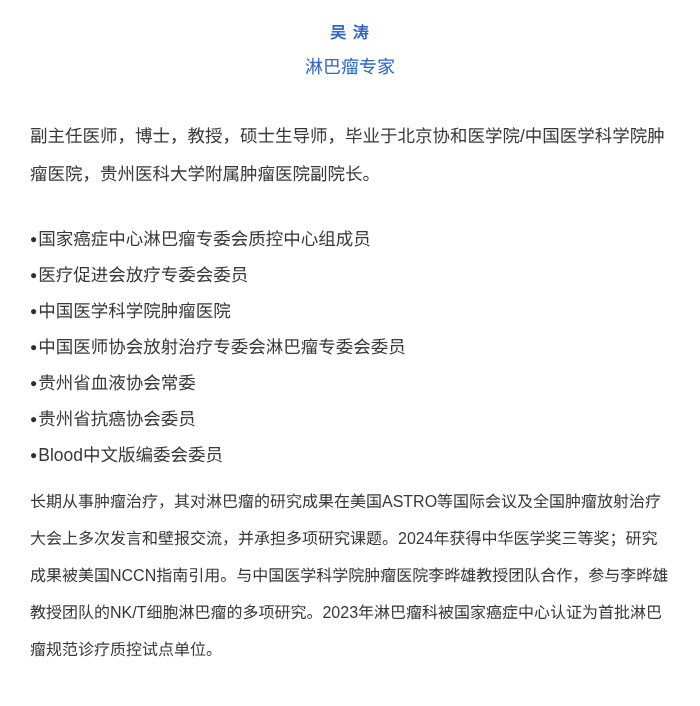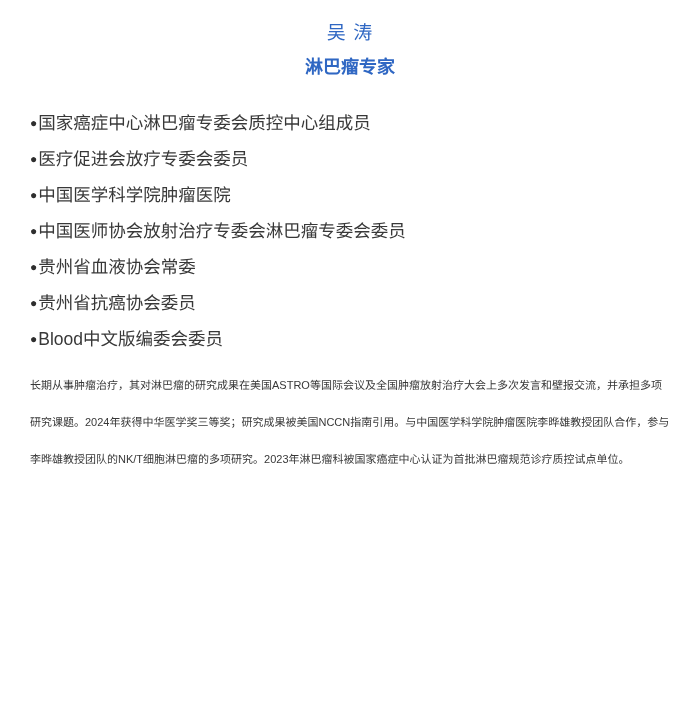--- a/index.html
+++ b/index.html
@@ -19,29 +19,29 @@
     height:706px;
     margin:0 auto;
     background:var(--bg);
     box-sizing:border-box;
     padding:24px 30px 0 30px;
     overflow:hidden;
   }
   .name{
     text-align:center;
     color:var(--accent);
-    font-weight:normal;
-    font-size:19px;
+    font-weight:bold;
+    font-size:16px;
     line-height:18px;
     letter-spacing:1px;
   }
   .subtitle{
     text-align:center;
     color:var(--accent);
-    font-weight:bold;
+    font-weight:normal;
     font-size:18px;
     line-height:20px;
     margin-top:15px;
   }
   .intro{
     margin:40px 0 0 0;
     color:var(--text);
     font-size:17.5px;
     line-height:38px;
     text-align:left;
@@ -59,35 +59,36 @@
   .bullet{
     display:inline-block;
     font-size:12px;
     color:#2e2e2e;
     vertical-align:2px;
     margin-right:1px;
   }
   .bio{
     margin:10px 0 0 0;
     color:var(--text);
-    font-size:11px;
+    font-size:16px;
     line-height:37px;
     text-align:left;
     word-break:break-word;
   }
 </style>
 </head>
 <body>
 
 <div class="page">
 
   <div class="name">吴 涛</div>
 
   <div class="subtitle">淋巴瘤专家</div>
 
+  <p class="intro">副主任医师，博士，教授，硕士生导师，毕业于北京协和医学院/中国医学科学院肿瘤医院，贵州医科大学附属肿瘤医院副院长。</p>
 
   <div class="member-list" id="membership-list">
   <div class="member-item">
     <span class="bullet">●</span><span class="member-text">国家癌症中心淋巴瘤专委会质控中心组成员</span>
   </div>
 
   <div class="member-item">
     <span class="bullet">●</span><span class="member-text">医疗促进会放疗专委会委员</span>
   </div>
 

